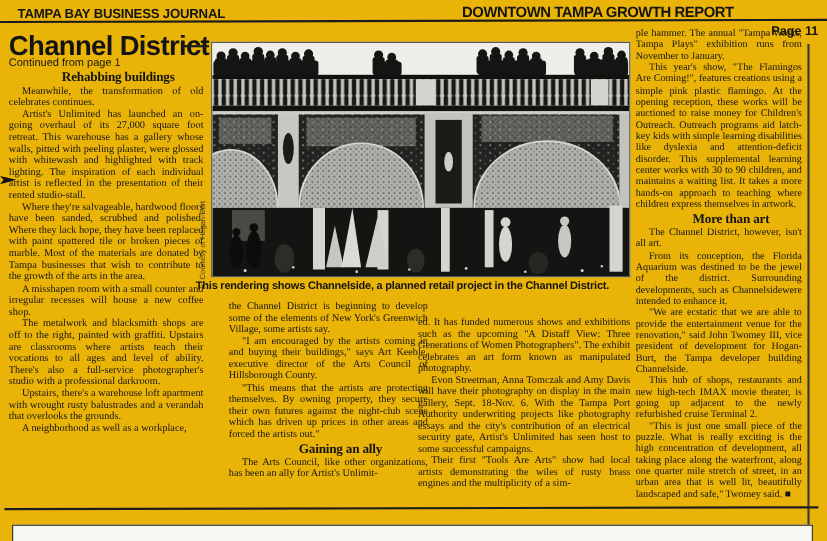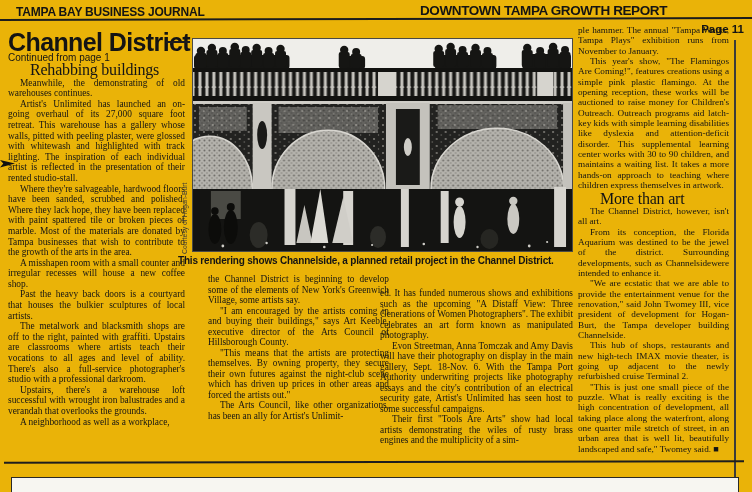--- a/index.html
+++ b/index.html
@@ -34,22 +34,22 @@
   .headline-dash{position:absolute; left:166px; top:41px; width:24px; height:2px; background:#1c1c1c;}
   .continued{
     position:absolute; left:8px; top:52px;
     font-family:"Liberation Sans", sans-serif; font-size:10px;
   }
   
   .col{position:absolute; overflow:hidden; text-align:justify;}
   .col p{margin:0; text-indent:12px;}
   .col p.noindent{text-indent:0;}
   .col .subhead{
-    font-weight:normal; font-size:16px; text-indent:0;
-    margin:3px 0 2px 22px; text-align:left; letter-spacing:-0.2px;
+    font-weight:bold; font-size:12px; text-indent:0;
+    margin:3px 0 2px 22px; text-align:center; letter-spacing:-0.2px;
   }
   .col1{left:8px;   top:62px;  width:177px; height:380px; font-size:9.4px; line-height:10.6px;}
   .col2{left:208px; top:274px; width:181px; height:170px; font-size:9.3px; line-height:10.5px;}
   .col3{left:380px; top:288px; width:193px; height:170px; font-size:9.3px; line-height:10.5px;}
   .col4{left:578px; top:25px;  width:151px; height:436px; font-size:9.2px; line-height:10.35px;}
   
   .photo-frame{position:absolute; left:192px; top:38px; width:381px; height:214px; border:1px solid #4a4a46; box-sizing:border-box; background:#efeeea;}
   .photo-frame svg{display:block; width:100%; height:100%;}
   .photo-credit{
     position:absolute; left:181px; top:162px; height:92px; width:9px;
@@ -81,27 +81,26 @@
   <div class="header-rule"></div>
 
   <h1 class="headline">Channel District</h1>
   <div class="headline-dash"></div>
   <div class="continued">Continued from page 1</div>
 
   <div class="margin-arrow"></div>
 
   <div class="col col1">
     <div class="subhead">Rehabbing buildings</div>
-    <p>Meanwhile, the demonstrating of old warehouses continues.</p>
+    <p>Meanwhile, the transformation of old celebrates continues.</p>
     <p>Artist's Unlimited has launched an on-going overhaul of its 27,000 square foot retreat. This warehouse has a gallery whose walls, pitted with peeling plaster, were glossed with whitewash and highlighted with track lighting. The inspiration of each individual artist is reflected in the presentation of their rented studio-stall.</p>
     <p>Where they're salvageable, hardwood floors have been sanded, scrubbed and polished. Where they lack hope, they have been replaced with paint spattered tile or broken pieces of marble. Most of the materials are donated by Tampa businesses that wish to contribute to the growth of the arts in the area.</p>
     <p>A misshapen room with a small counter and irregular recesses will house a new coffee shop.</p>
-    <p>Past the heavy back doors is a courtyard that houses the bulkier sculptures of local artists.</p>
     <p>The metalwork and blacksmith shops are off to the right, painted with graffiti. Upstairs are classrooms where artists teach their vocations to all ages and level of ability. There's also a full-service photographer's studio with a professional darkroom.</p>
-    <p>Upstairs, there's a warehouse loft successful with wrought iron balustrades and a verandah that overlooks the grounds.</p>
+    <p>Upstairs, there's a warehouse loft apartment with wrought rusty balustrades and a verandah that overlooks the grounds.</p>
     <p>A neighborhood as well as a workplace,</p>
   </div>
 
   <div class="photo-frame">
     <svg viewBox="0 0 381 212" preserveAspectRatio="none">
       <defs>
         <pattern id="bal" width="7" height="24" patternUnits="userSpaceOnUse">
           <rect width="7" height="24" fill="#c6c4be"></rect>
           <rect x="1.5" width="4" height="24" rx="1.5" fill="#181816"></rect>
         </pattern>
@@ -234,20 +233,21 @@
       </g>
     </svg>
   </div>
   <div class="photo-credit">Courtesy of Hogan-Burt</div>
   <div class="photo-caption">This rendering shows Channelside, a planned retail project in the Channel District.</div>
 
   <div class="col col2">
     <p class="noindent">the Channel District is beginning to develop some of the elements of New York's Greenwich Village, some artists say.</p>
     <p>"I am encouraged by the artists coming in and buying their buildings," says Art Keeble, executive director of the Arts Council of Hillsborough County.</p>
     <p>"This means that the artists are protecting themselves. By owning property, they secure their own futures against the night-club scene which has driven up prices in other areas and forced the artists out."</p>
+    <div class="subhead">Gaining an ally</div>
     <p>The Arts Council, like other organizations, has been an ally for Artist's Unlimit-</p>
   </div>
 
   <div class="col col3">
     <p class="noindent">ed. It has funded numerous shows and exhibitions such as the upcoming "A Distaff View: Three Generations of Women Photographers". The exhibit celebrates an art form known as manipulated photography.</p>
     <p>Evon Streetman, Anna Tomczak and Amy Davis will have their photography on display in the main gallery, Sept. 18-Nov. 6. With the Tampa Port Authority underwriting projects like photography essays and the city's contribution of an electrical security gate, Artist's Unlimited has seen host to some successful campaigns.</p>
     <p>Their first "Tools Are Arts" show had local artists demonstrating the wiles of rusty brass engines and the multiplicity of a sim-</p>
   </div>
 
   <div class="col col4">

